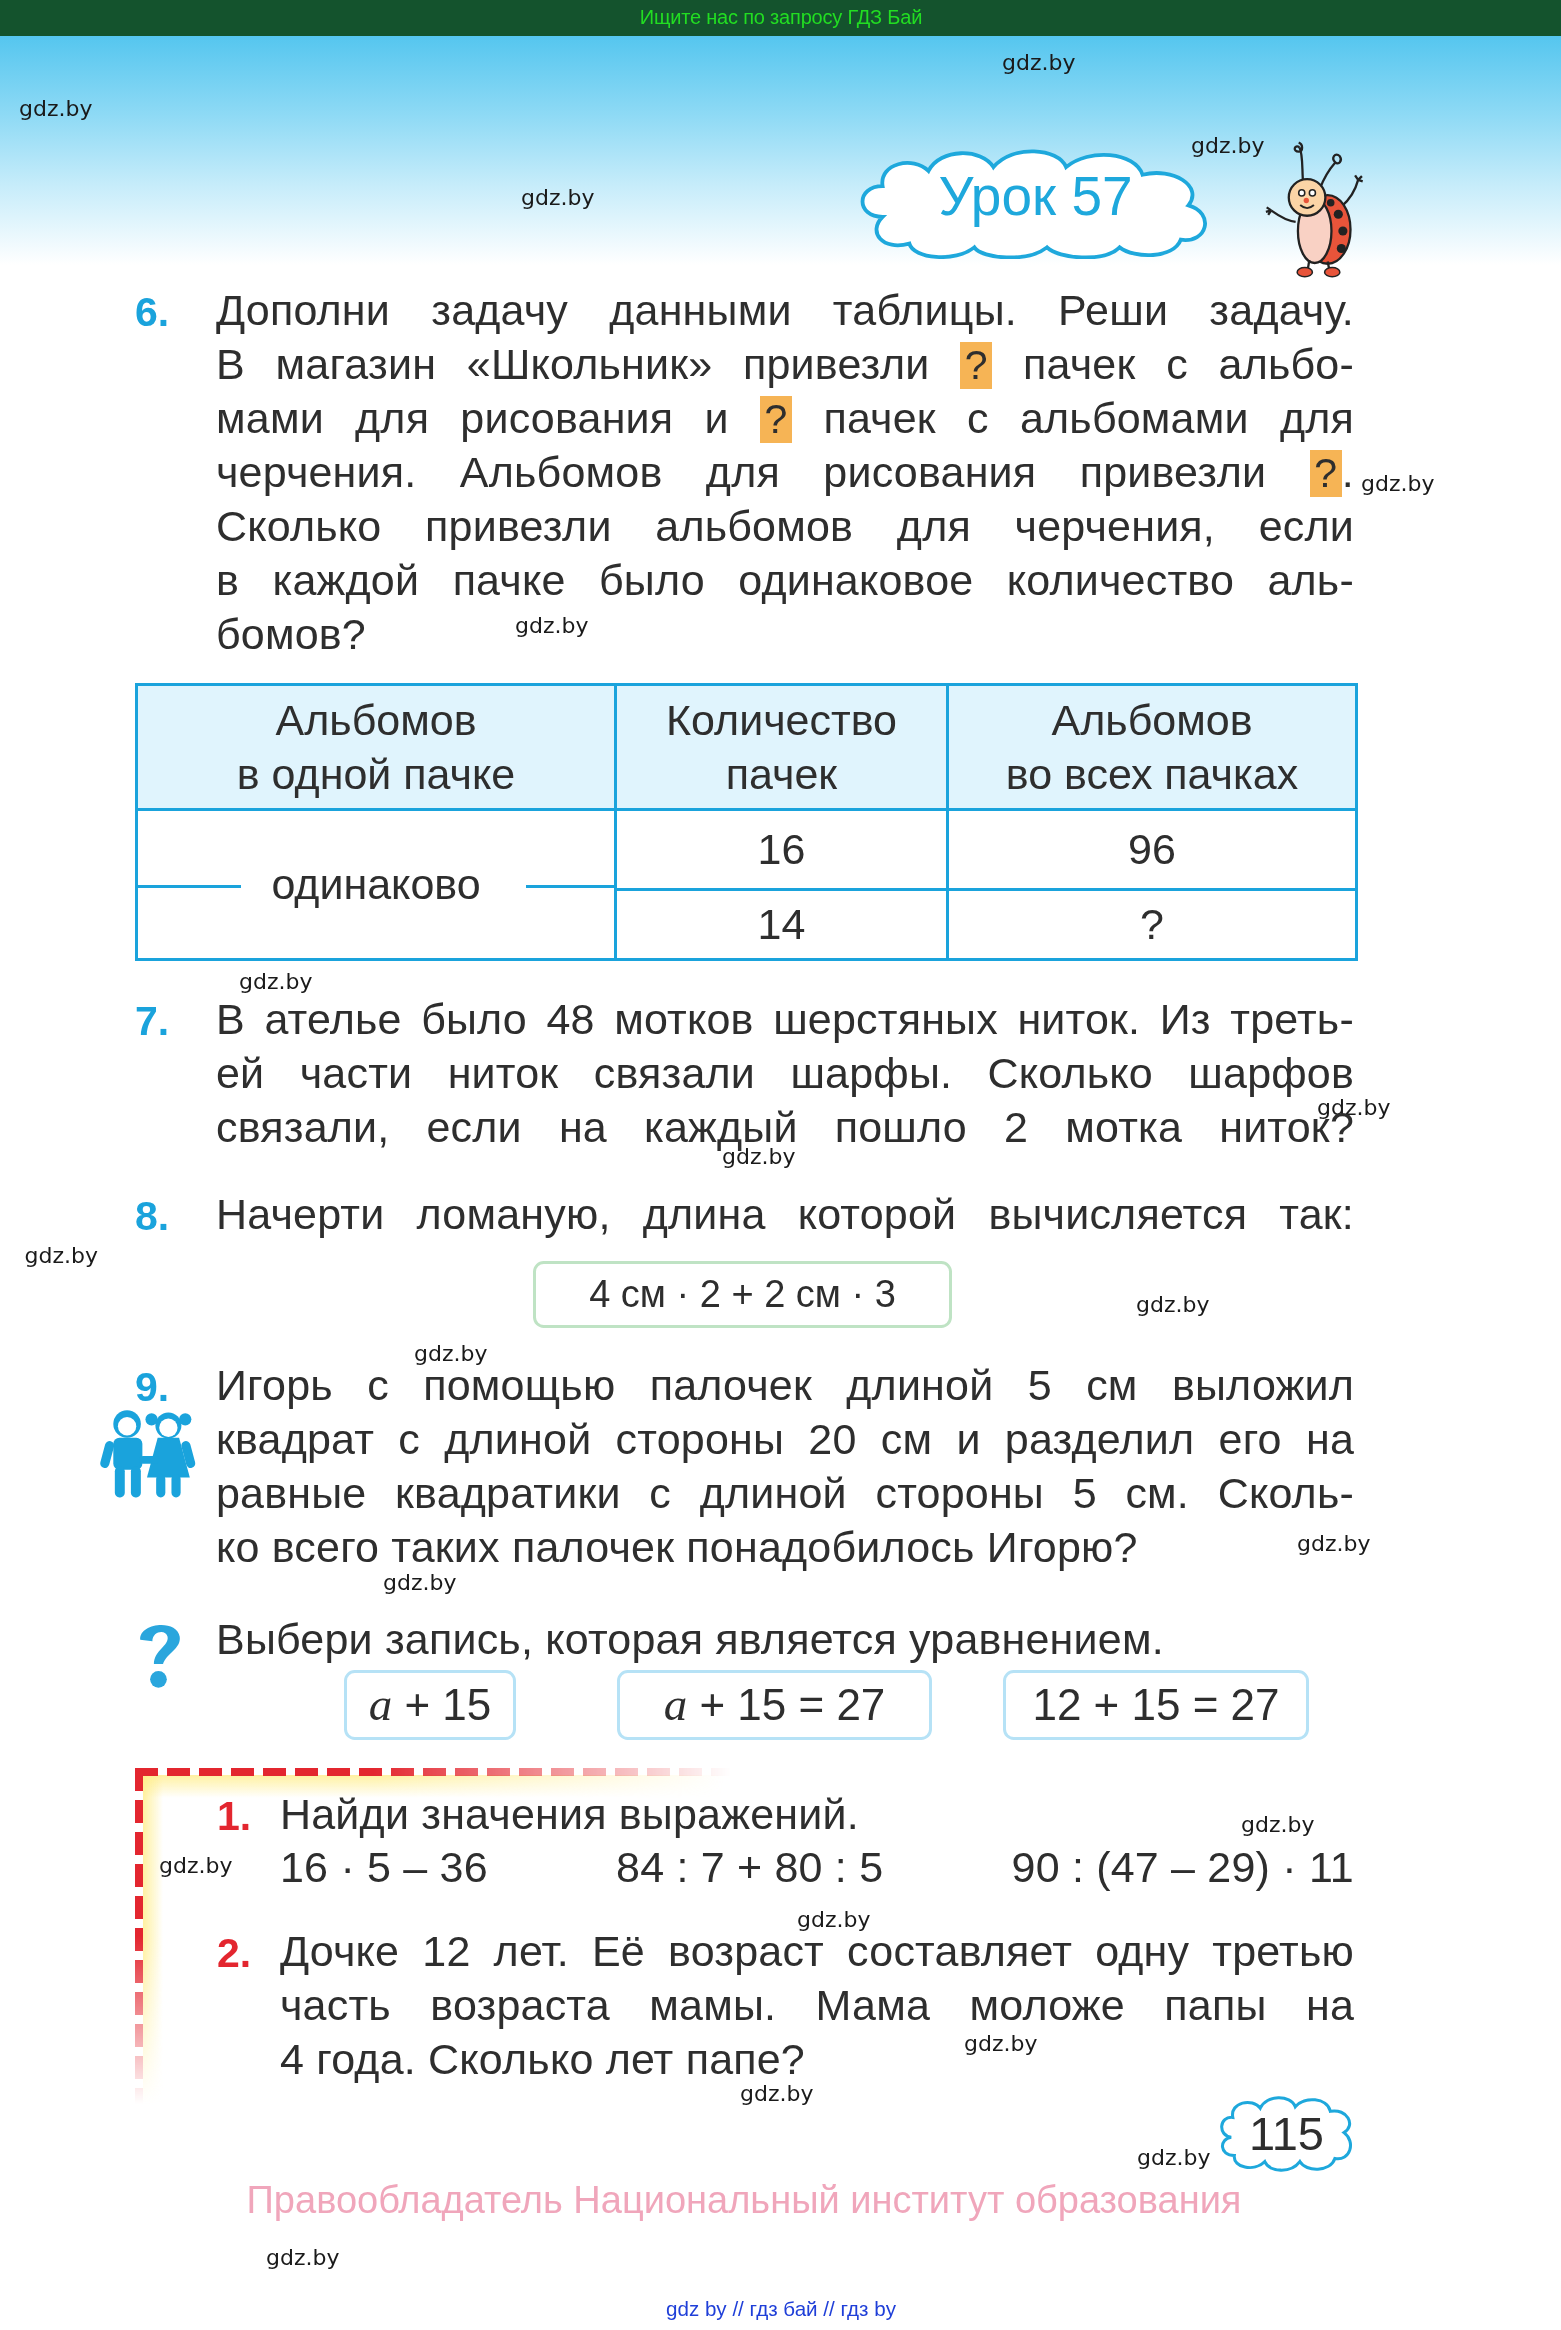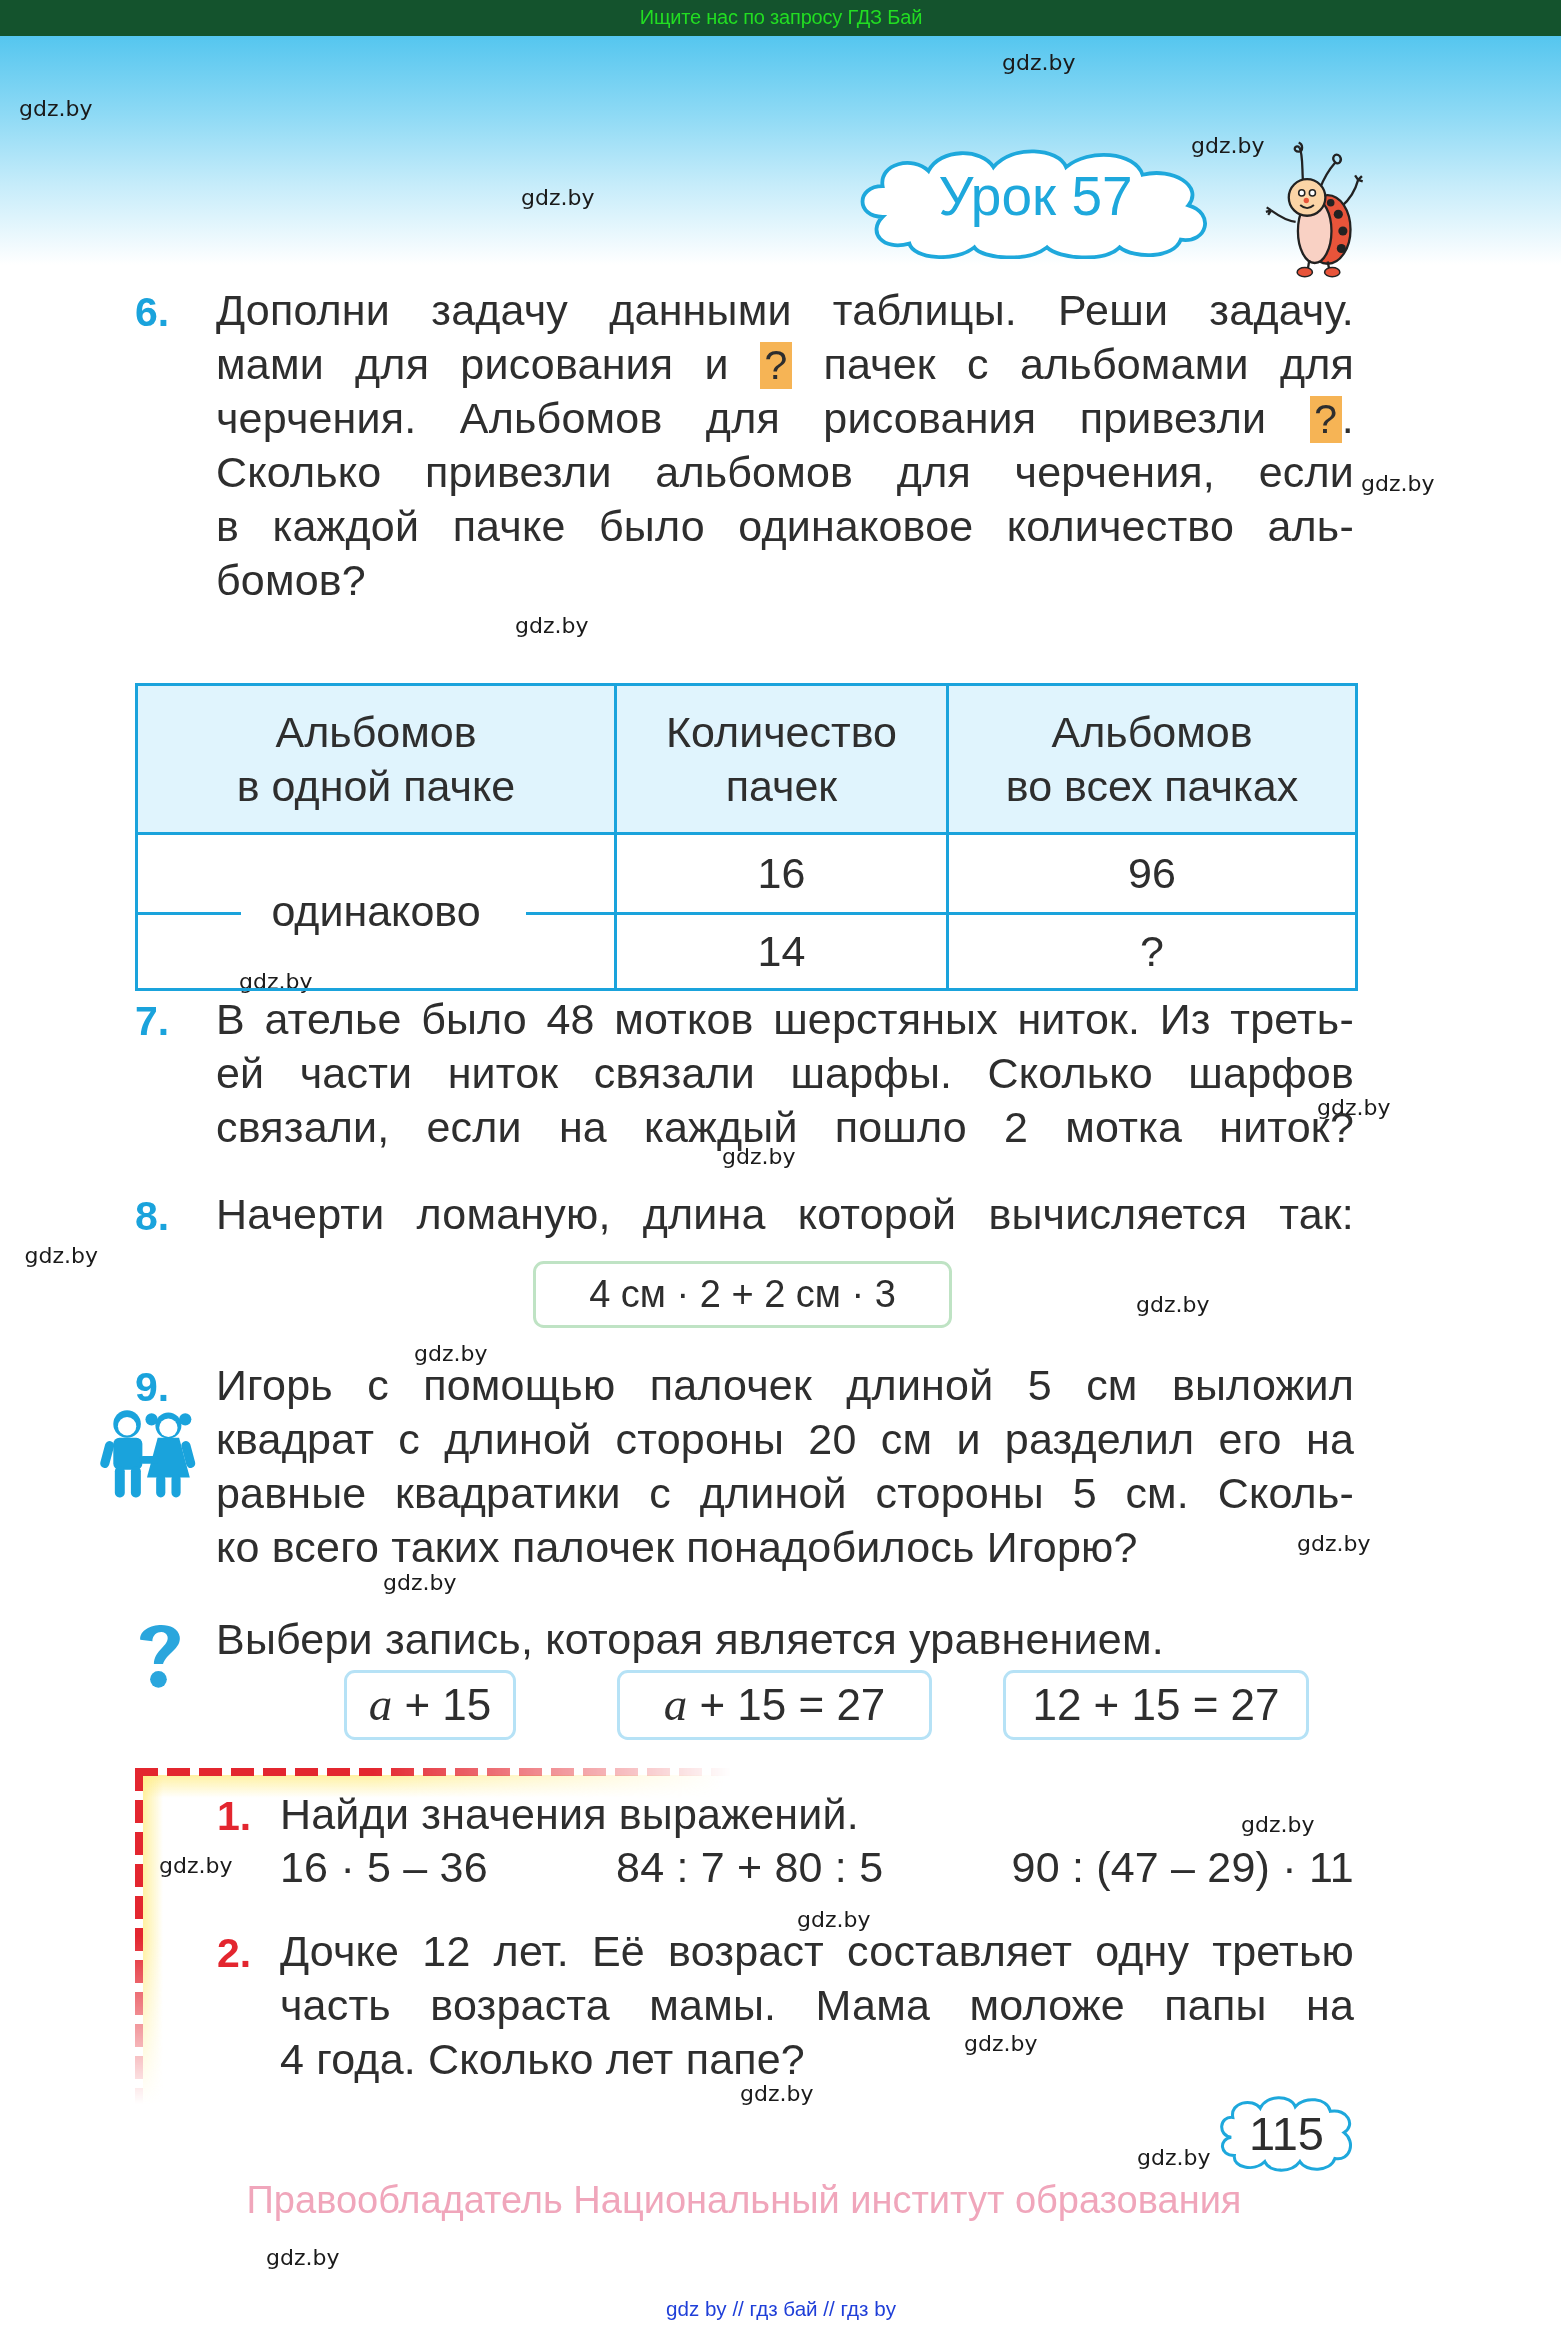--- a/index.html
+++ b/index.html
@@ -39,21 +39,21 @@
     display:inline-block; background:#f6b455; color:#2e2e2e; padding:0 4.6px;
     line-height:46px; height:47px; vertical-align:baseline; font-size:41px;
   }
 
   table.data {
     position:absolute; left:135px; top:683px; width:1219px; height:275px;
     border-collapse:collapse; table-layout:fixed;
     font-size:43px; color:#2e2e2e;
   }
   table.data td, table.data th {
-    border:3.8px solid #1aa3dc; text-align:center; font-weight:normal; padding:12px;
+    border:3.8px solid #1aa3dc; text-align:center; font-weight:normal; padding:0;
   }
   table.data th { background:#e0f4fd; line-height:54px; height:122px; }
   .same-cell { position:relative; }
   .same-line { position:absolute; top:50%; height:3.8px; background:#1aa3dc; }
 
   .formula-box {
     left:533px; top:1261px; width:419px; height:67px;
     border:3.8px solid #bfe3c4; border-radius:10.7px; box-sizing:border-box;
     text-align:center; font-size:38px; line-height:60px; color:#2e2e2e;
   }
@@ -157,20 +157,25 @@
 <div class="abs wm" style="left:159px;top:1853px;">gdz.by</div>
 <div class="abs wm" style="left:797px;top:1907px;">gdz.by</div>
 <div class="abs wm" style="left:964px;top:2031px;">gdz.by</div>
 <div class="abs wm" style="left:740px;top:2081px;">gdz.by</div>
 <div class="abs wm" style="left:1137px;top:2145px;">gdz.by</div>
 <div class="abs wm" style="left:266px;top:2245px;">gdz.by</div>
 
 <div class="abs tnum" style="left:135px;top:289px;">6.</div>
 <div class="abs ptext" style="left:216px;top:283px;width:1138px;">
   <span class="line">Дополни задачу данными таблицы. Реши задачу.</span>
+  <span class="line">
+    <span>В магазин «Школьник» привезли</span>
+    <span class="qbox">?</span>
+    <span>пачек с альбо-</span>
+  </span>
   <span class="line">
     <span>мами для рисования и</span>
     <span class="qbox">?</span>
     <span>пачек с альбомами для</span>
   </span>
   <span class="line">
     <span>черчения. Альбомов для рисования привезли</span>
     <span style="white-space:nowrap"><span class="qbox">?</span><span>.</span></span>
   </span>
   <span class="line">Сколько привезли альбомов для черчения, если</span>

